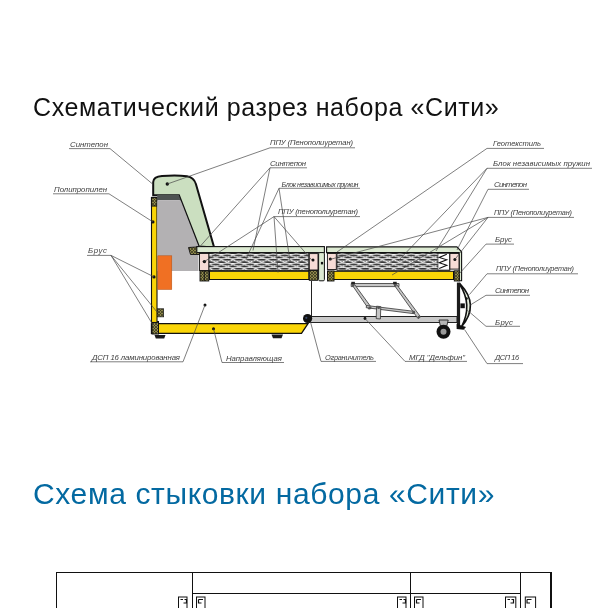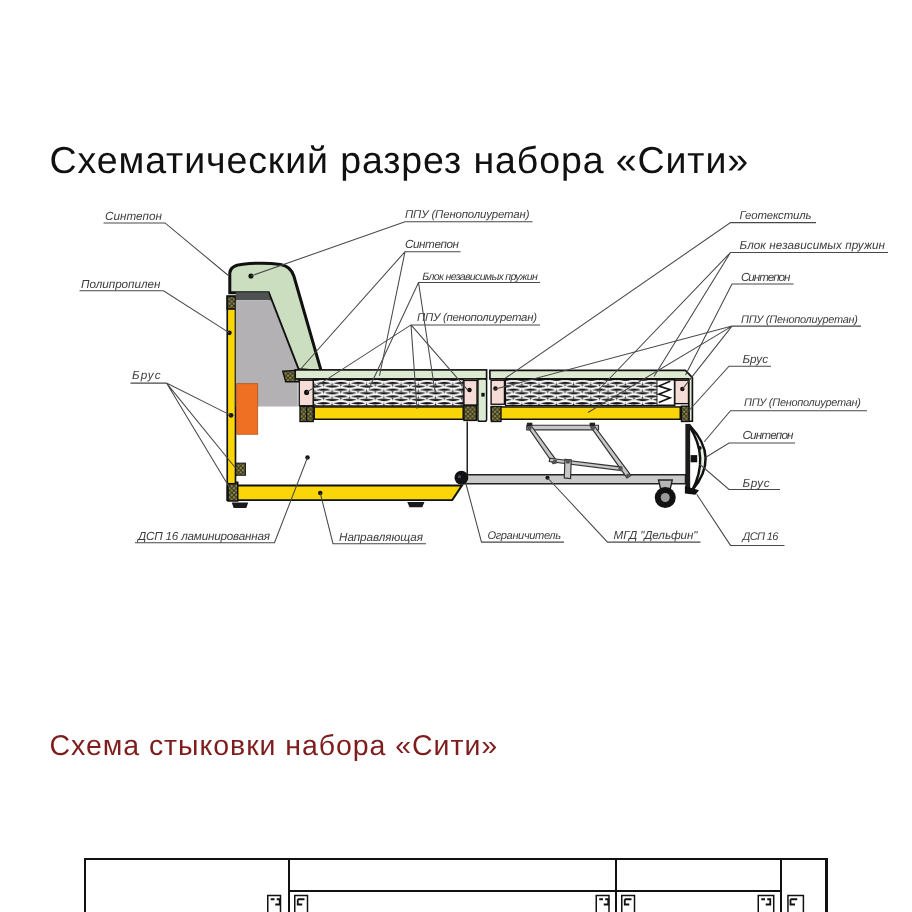--- a/index.html
+++ b/index.html
@@ -1,19 +1,19 @@
 <!DOCTYPE html>
 <html><head>
 <meta charset="utf-8">
 <style>
 html,body{margin:0;padding:0;background:#fff;}
 #page{position:relative;width:608px;height:608px;overflow:hidden;background:#fff;
   font-family:"Liberation Sans", sans-serif;}
 .t1{position:absolute;left:33px;top:49px;font-size:25px;color:#111;white-space:nowrap;letter-spacing:0.6px;margin-top:44px;}
-.t2{position:absolute;left:33px;top:487px;font-size:19px;color:#7f1d1d;white-space:nowrap;letter-spacing:0.63px;}
+.t2{position:absolute;left:33px;top:477px;font-size:30px;color:#0369a1;white-space:nowrap;letter-spacing:0.63px;}
 svg{position:absolute;left:0;top:0;}
 </style>
 </head>
 <body>
 <div id="page">
 <div class="t1">Схематический разрез набора «Сити»</div>
 <div class="t2">Схема стыковки набора «Сити»</div>
 <svg width="608" height="608" viewBox="0 0 608 608">
 <defs>
 <pattern id="spr" width="11.5" height="4.5" patternUnits="userSpaceOnUse">

